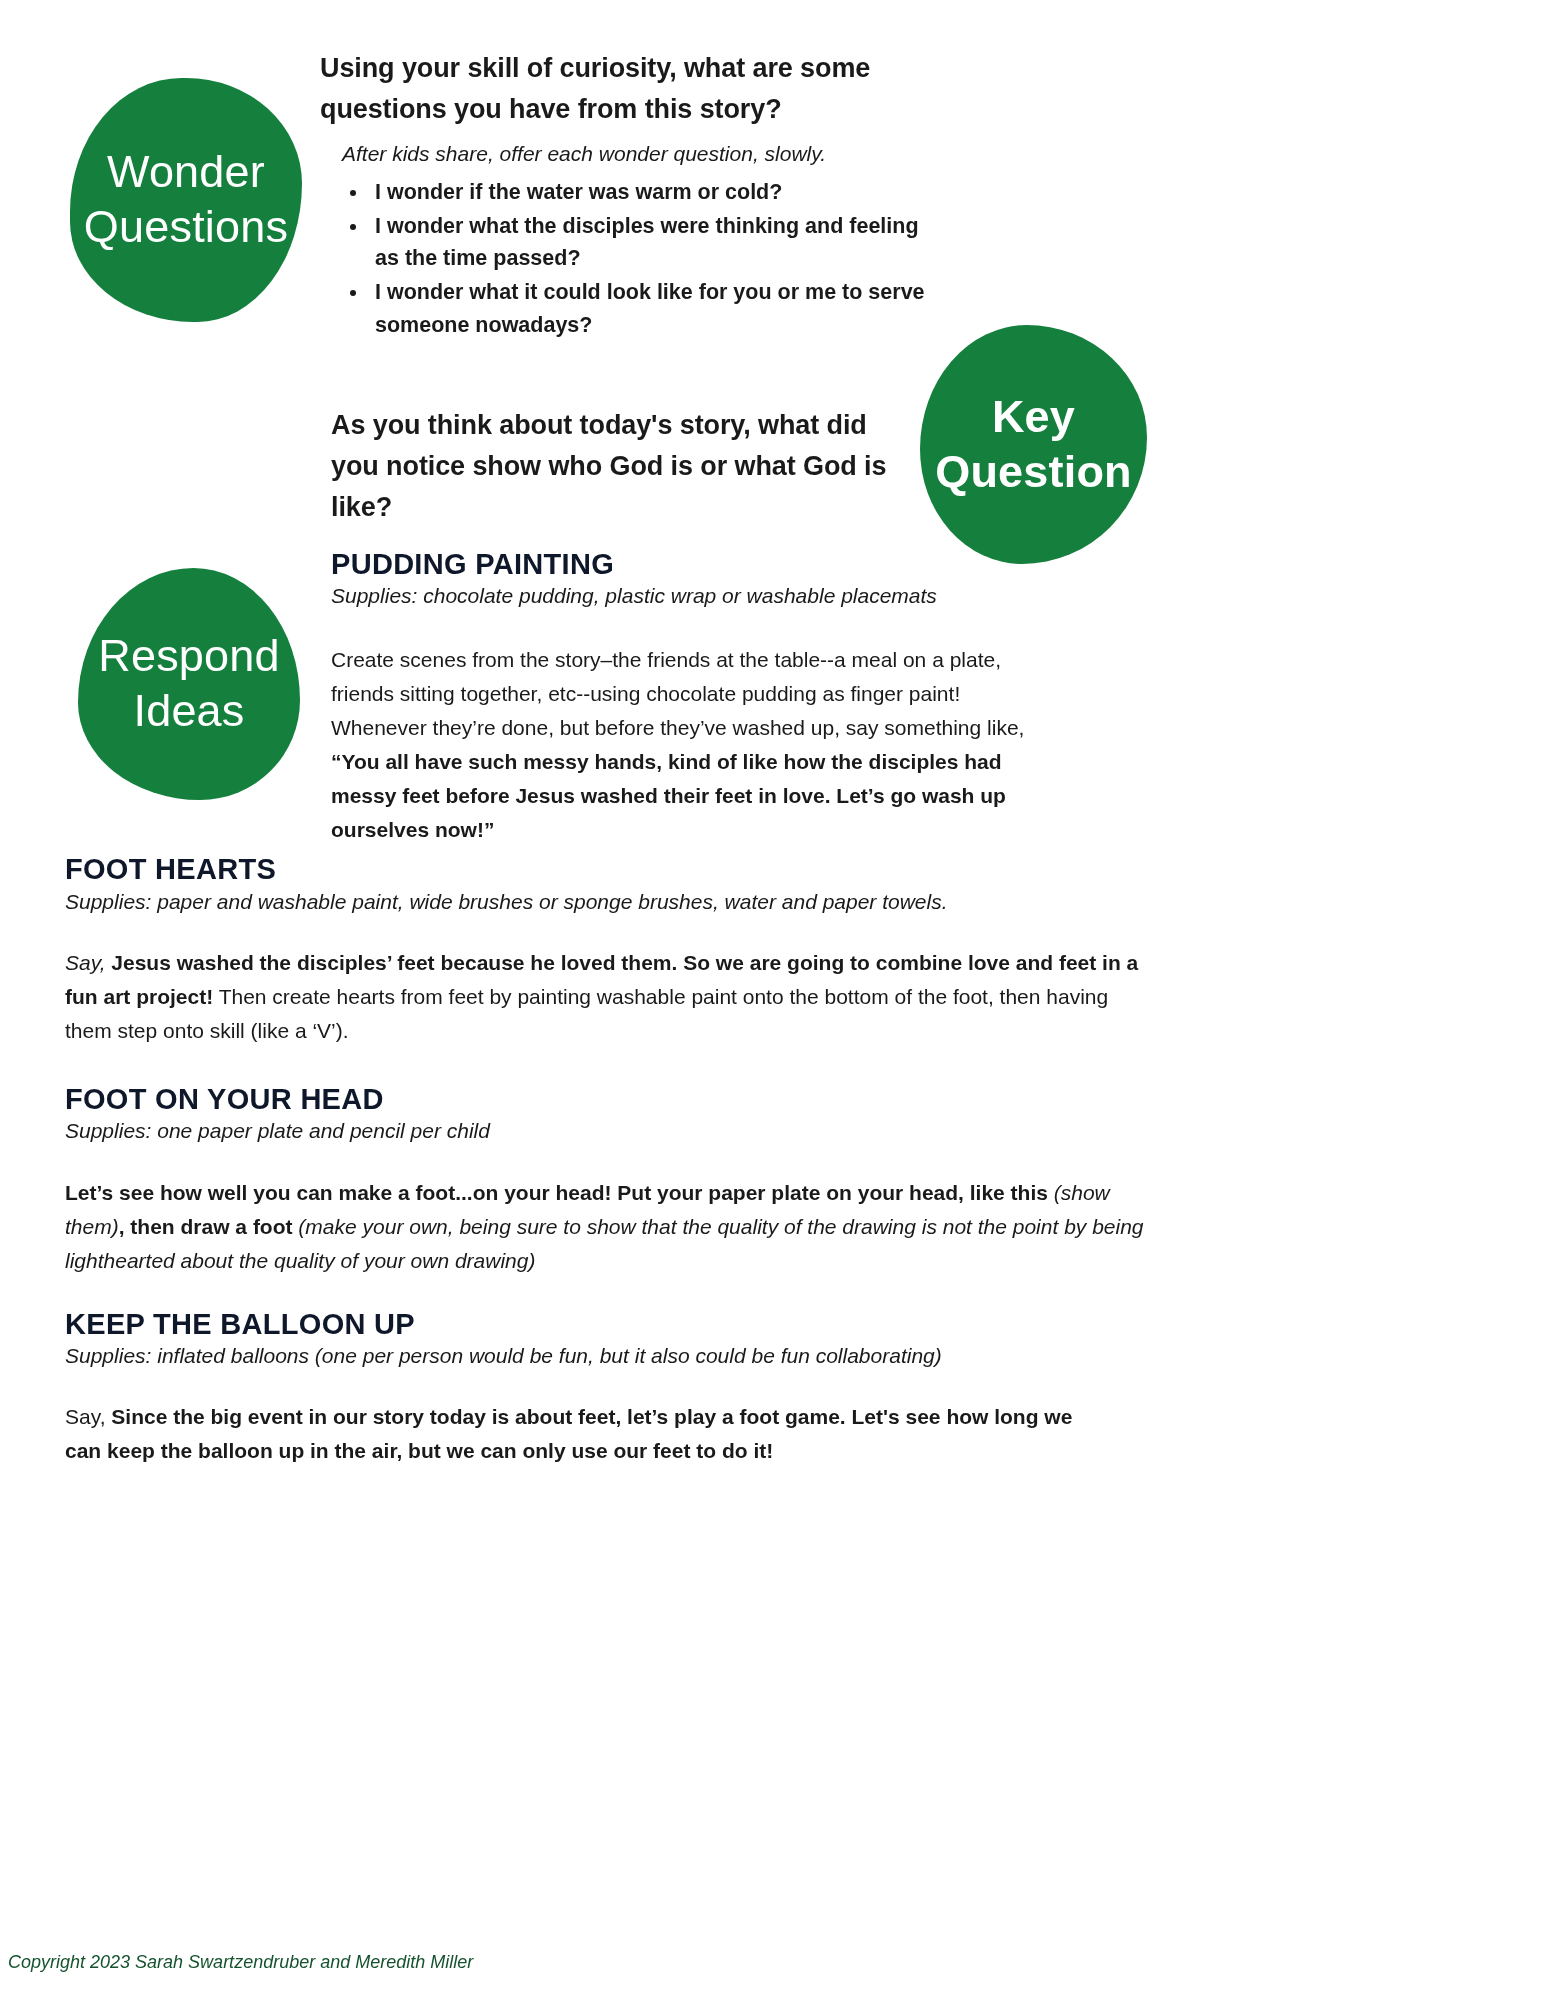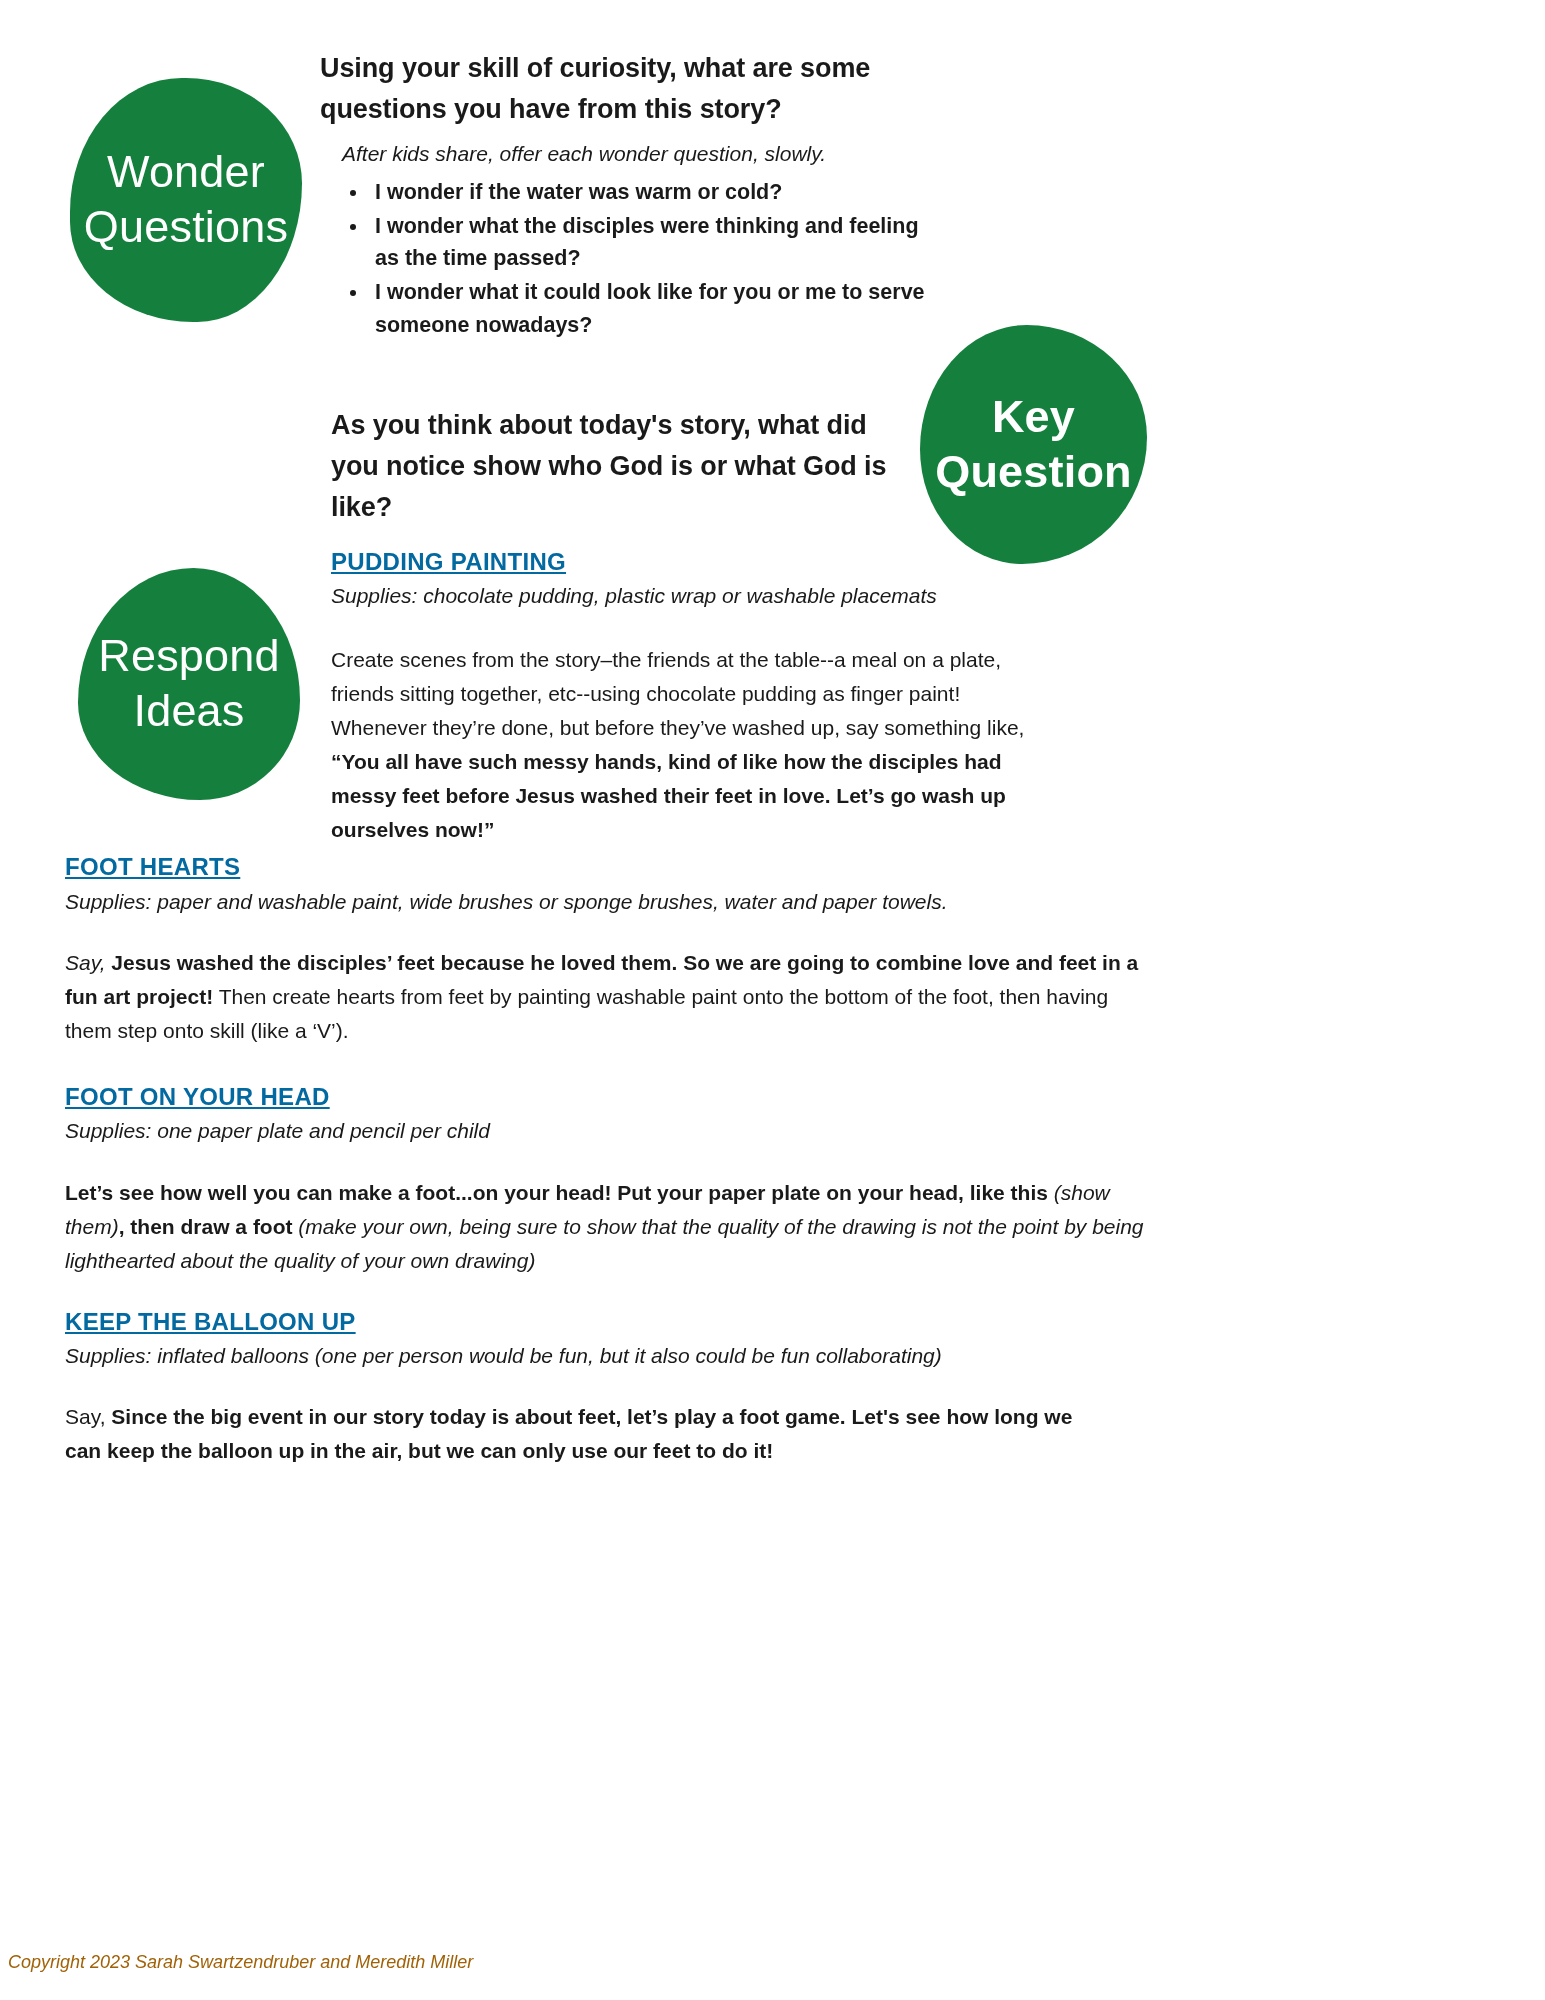--- a/index.html
+++ b/index.html
@@ -78,25 +78,24 @@
     line-height: 1.5;
   }
   .body {
     font-size: 21px;
     line-height: 1.62;
   }
   .body b, .hdq b { font-weight: bold; }
   .body i, .hdq i { font-style: italic; }
 
   .teal-head {
-    color: #0369a1;
-    font-weight: bold;
-    font-size: 24px;
+    color: #0f172a;
+    font-weight: bold;
+    font-size: 29px;
     letter-spacing: 0.3px;
-    text-decoration: underline;
   }
 
   ul.wonder-list {
     margin: 0;
     padding: 0 0 0 38px;
     list-style: disc;
   }
   ul.wonder-list li {
     font-weight: bold;
     font-size: 21.5px;
@@ -124,21 +123,21 @@
 
   #kb-head       { left: 65px;  top: 1308px; }
   #kb-supp       { left: 65px;  top: 1340px; width: 1040px; }
   #kb-body       { left: 65px;  top: 1400px; width: 1040px; }
 
   #copyright {
     left: 8px;
     top: 1952px;
     font-style: italic;
     font-size: 18px;
-    color: #a16207;
+    color: #14532d;
   }
 </style>
 </head>
 <body>
 
 <div class="page">
 
   <div class="blob" id="blob-wonder">
     <span>Wonder</span>
     <span>Questions</span>

